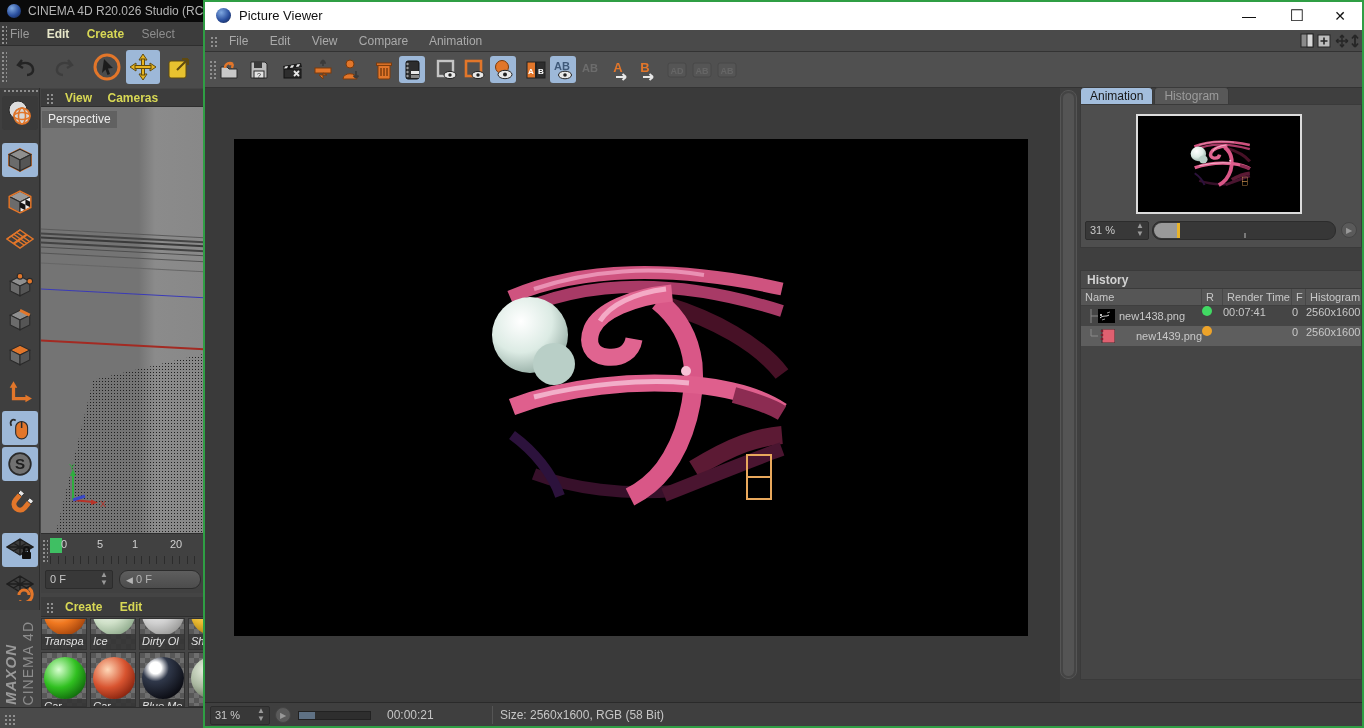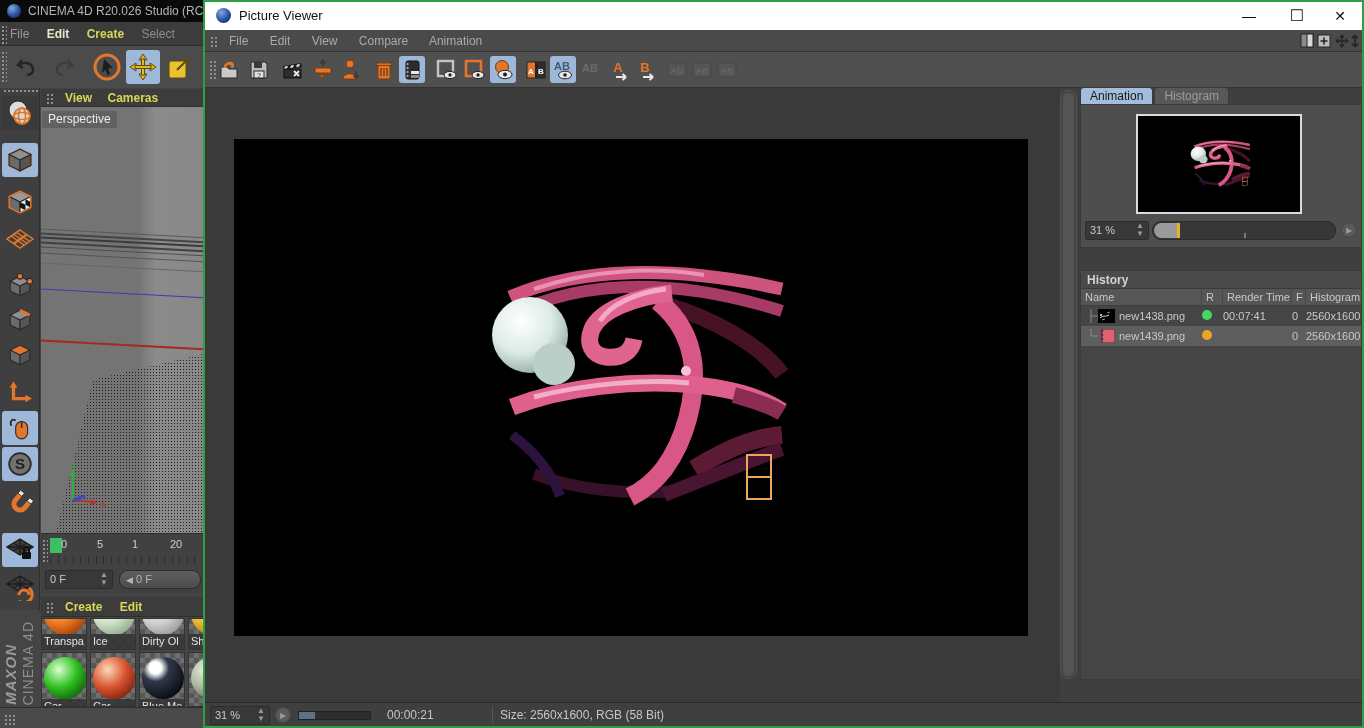--- a/index.html
+++ b/index.html
@@ -44,21 +44,21 @@
   .spin { float:right; color:#9a9a9a; font-size:8px; line-height:8px; text-align:center; }
 
   
   #mat-menubar { left:41px; top:597px; width:163px; height:20px; background:#3c3c3c; font-size:12px; line-height:20px; border-bottom:1px solid #2e2e2e; }
   #mat-menubar span { margin-right:14px; }
   #mat-area { left:41px; top:617px; width:163px; height:91px; background:#454545; overflow:hidden; }
   .mat-cell { position:absolute; width:46px; background:#5a5a5a; overflow:hidden; border:1px solid #333;
     background-image:linear-gradient(45deg,#6e6e6e 25%,transparent 25%,transparent 75%,#6e6e6e 75%),linear-gradient(45deg,#6e6e6e 25%,#575757 25%,#575757 75%,#6e6e6e 75%);
     background-size:10px 10px; background-position:0 0,5px 5px; }
   .sphere { position:absolute; border-radius:50%; width:42px; height:42px; left:2px; }
-  .mat-label { position:absolute; left:0; bottom:0; width:100%; height:15px; background:rgba(52,52,52,.88); color:#e2e2e2; font-size:11px; line-height:15px; padding-left:2px; overflow:hidden; }
+  .mat-label { position:absolute; left:0; bottom:0; width:100%; height:15px; background:rgba(52,52,52,.88); color:#e2e2e2; font-size:11px; line-height:15px; padding-left:2px; overflow:hidden;font-style:italic; }
   #brand { left:0; top:610px; width:41px; height:97px; background:#454545; overflow:hidden; }
   .vtext { writing-mode:vertical-rl; transform:rotate(180deg); position:absolute; bottom:2px; color:#9a9a9a; }
   #c4d-bottomstrip { left:0; top:707px; width:204px; height:21px; background:#4a4a4a; border-top:1px solid #2e2e2e; }
 
   
   #pv { left:203px; top:0; width:1161px; height:728px; background:#3f3f3f; border:2px solid #2f9e44; }
   #pv-titlebar { left:0; top:0; width:1157px; height:28px; background:#fff; }
   #pv-title { position:absolute; left:34px; top:6px; font-size:13px; color:#111; }
   .win-btn { position:absolute; top:0; width:44px; height:28px; text-align:center; line-height:28px; font-size:14px; color:#111; }
   #pv-menubar { left:0; top:28px; width:1157px; height:22px; background:#4a4a4a; border-bottom:1px solid #333; font-size:12px; line-height:22px; color:#aaa; }
@@ -79,21 +79,21 @@
   .tab-sel { background:#a3bedd; color:#161616; }
   #nav-panel { position:absolute; left:0; top:18px; width:282px; height:144px; background:#4e4e4e; border:1px solid #3a3a3a; }
   #nav-thumb { position:absolute; left:55px; top:9px; width:166px; height:100px; background:#000; border:2px solid #dcdcdc; }
   #nav-zoomrow { position:absolute; left:4px; top:116px; width:274px; height:19px; }
   .slider { position:absolute; background:#373737; border:1px solid #2c2c2c; border-radius:9px; height:19px; }
   #hist-tabs { position:absolute; left:0; top:166px; }
   #hist-panel { position:absolute; left:0; top:184px; width:282px; height:410px; background:#454545; border:1px solid #3a3a3a; }
   #hist-header { height:18px; background:#4a4a4a; border-bottom:1px solid #3a3a3a; color:#d2d2d2; font-size:12px; font-weight:bold; line-height:18px; padding-left:6px; }
   #hist-cols { height:17px; background:#565656; border-bottom:1px solid #3f3f3f; color:#c8c8c8; font-size:11px; line-height:17px; display:flex; }
   #hist-cols div { border-right:1px solid #474747; padding-left:4px; overflow:hidden; white-space:nowrap; }
-  .hrow { height:20px; display:flex; align-items:center; color:#c8c8c8; font-size:11px; position:relative; }
+  .hrow { height:20px; display:flex; color:#c8c8c8; font-size:11px; position:relative; }
   .hrow-sel { background:#5e5e5e; }
   .col-name{width:121px;} .col-r{width:21px;} .col-time{width:69px;} .col-f{width:14px;} .col-res{width:55px;}
   .dot { width:10px; height:10px; border-radius:50%; display:inline-block; }
 
   #pv-statusbar { left:0; top:700px; width:1157px; height:24px; background:#3f3f3f; border-top:1px solid #2a2a2a; color:#c6c6c6; font-size:12px; }
   .roundbtn { width:16px; height:16px; border-radius:50%; background:#5a5a5a; border:1px solid #444; color:#999; font-size:8px; line-height:15px; text-align:center; }
 
   svg { display:block; }
 </style>
 </head>
@@ -654,21 +654,21 @@
         </div>
         <div class="hrow hrow-sel">
           <div class="col-name" style="display:flex;align-items:center;overflow:hidden;">
             <svg width="14" height="14" viewBox="0 0 14 14" style="margin-left:3px;flex:none;">
                 <path d="M7,0 V7 H14" stroke="#8a8a8a" fill="none"></path>
               </svg>
             <svg width="17" height="14" viewBox="0 0 17 14" style="flex:none;">
               <rect x="4" y="0" width="13" height="14" fill="#e06070" stroke="#333"></rect>
               <path d="M4,1 V13" stroke="#7a2030" stroke-width="2.4" stroke-dasharray="2 2"></path>
             </svg>
-            <span style="margin-left:4px;">new1439.png</span>
+            <span style="margin-left:21px;">new1439.png</span>
           </div>
           <div class="col-r"><span class="dot" style="background:#eda32a;"></span></div>
           <div class="col-time"></div>
           <div class="col-f">0</div>
           <div class="col-res" style="overflow:hidden;white-space:nowrap;">2560x1600</div>
         </div>
 
       </div>
     </div>
 

